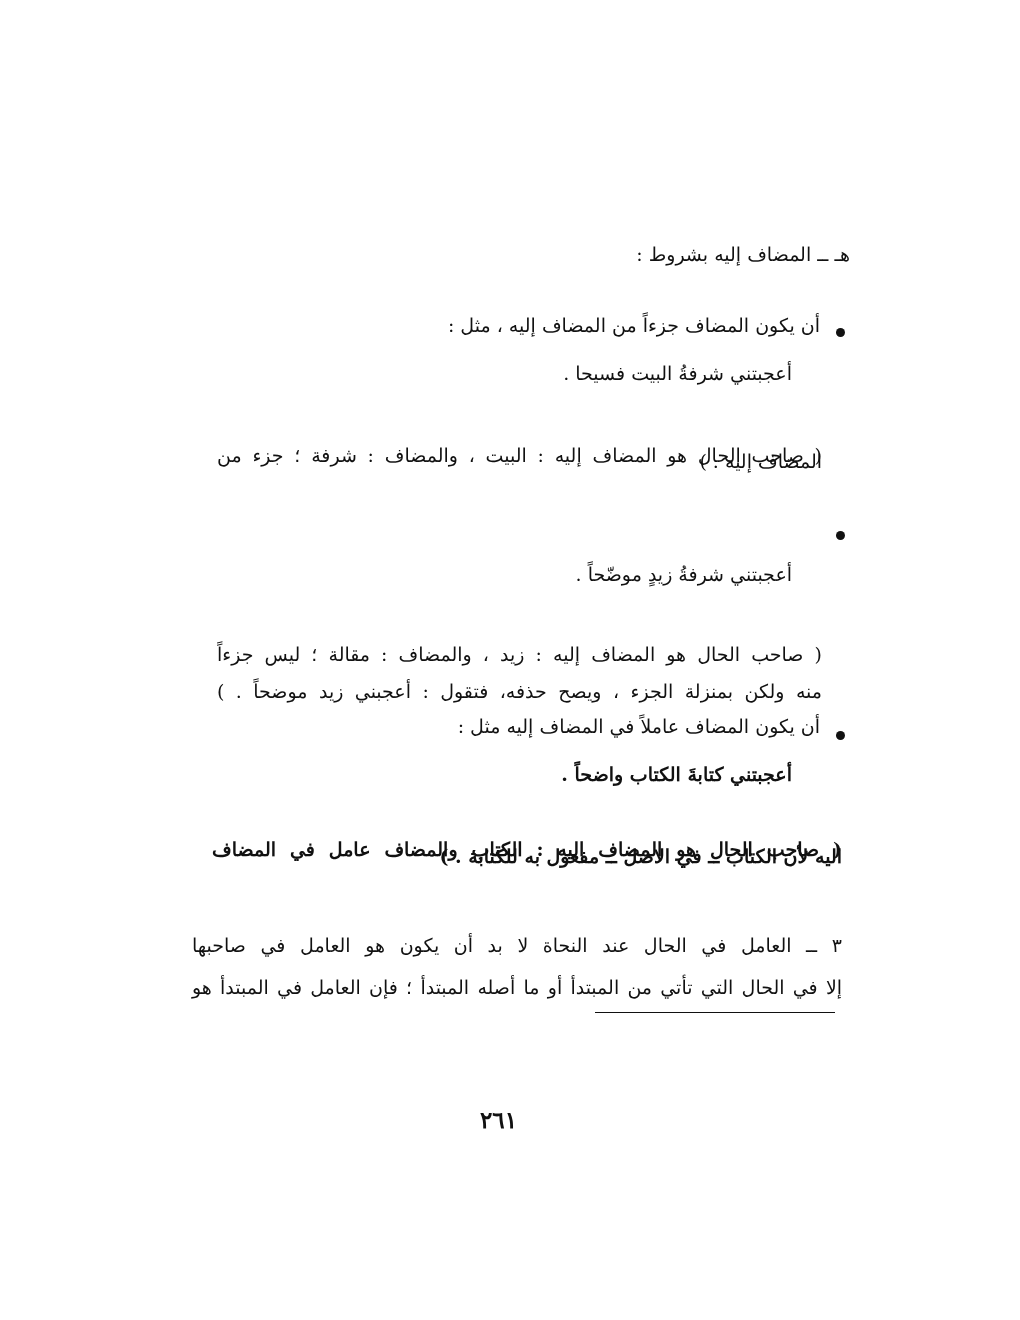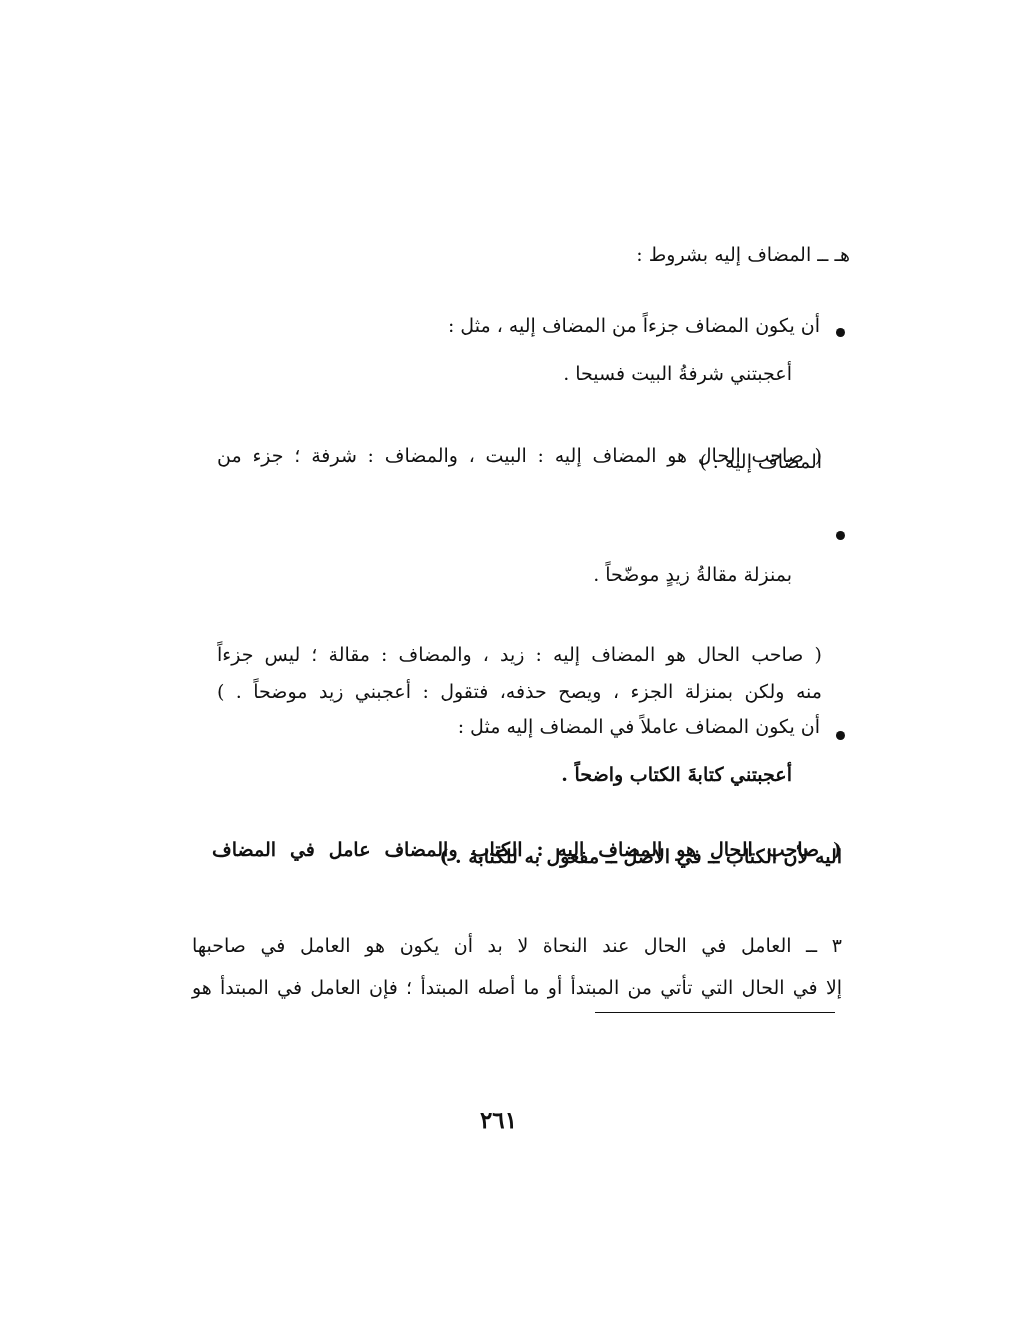--- a/index.html
+++ b/index.html
@@ -25,21 +25,21 @@
   <span class="bullet" style="left:836px; top:328px;"></span>
   <div class="ln" style="right:200px; top:316px;">أن يكون المضاف جزءاً من المضاف إليه ، مثل :</div>
 
   <div class="ln" style="right:228px; top:364px;">أعجبتني شرفةُ البيت فسيحا .</div>
 
   <div class="ln just" style="right:198px; top:414px; width:605px;">( صاحب الحال هو المضاف إليه : البيت ، والمضاف : شرفة ؛ جزء من</div>
   <div class="ln" style="right:198px; top:452px;">المضاف إليه . )</div>
 
   <span class="bullet" style="left:836px; top:531px;"></span>
 
-  <div class="ln" style="right:228px; top:565px;">بمنزلة مقالةُ زيدٍ موضّحاً .</div>
+  <div class="ln" style="right:228px; top:565px;">أعجبتني شرفةُ زيدٍ موضّحاً .</div>
 
   <div class="ln just" style="right:198px; top:613px; width:605px;">( صاحب الحال هو المضاف إليه : زيد ، والمضاف : مقالة ؛ ليس جزءاً</div>
   <div class="ln just" style="right:198px; top:650px; width:605px;">منه ولكن بمنزلة الجزء ، ويصح حذفه، فتقول : أعجبني زيد موضحاً . )</div>
 
   <span class="bullet" style="left:836px; top:731px;"></span>
   <div class="ln" style="right:200px; top:717px;">أن يكون المضاف عاملاً في المضاف إليه مثل :</div>
 
   <div class="ln bold" style="right:228px; top:765px;">أعجبتني كتابةَ الكتاب واضحاً .</div>
 
   <div class="ln bold just" style="right:178px; top:808px; width:630px;">( صاحب الحال هو المضاف اليه : الكتاب والمضاف عامل في المضاف</div>

